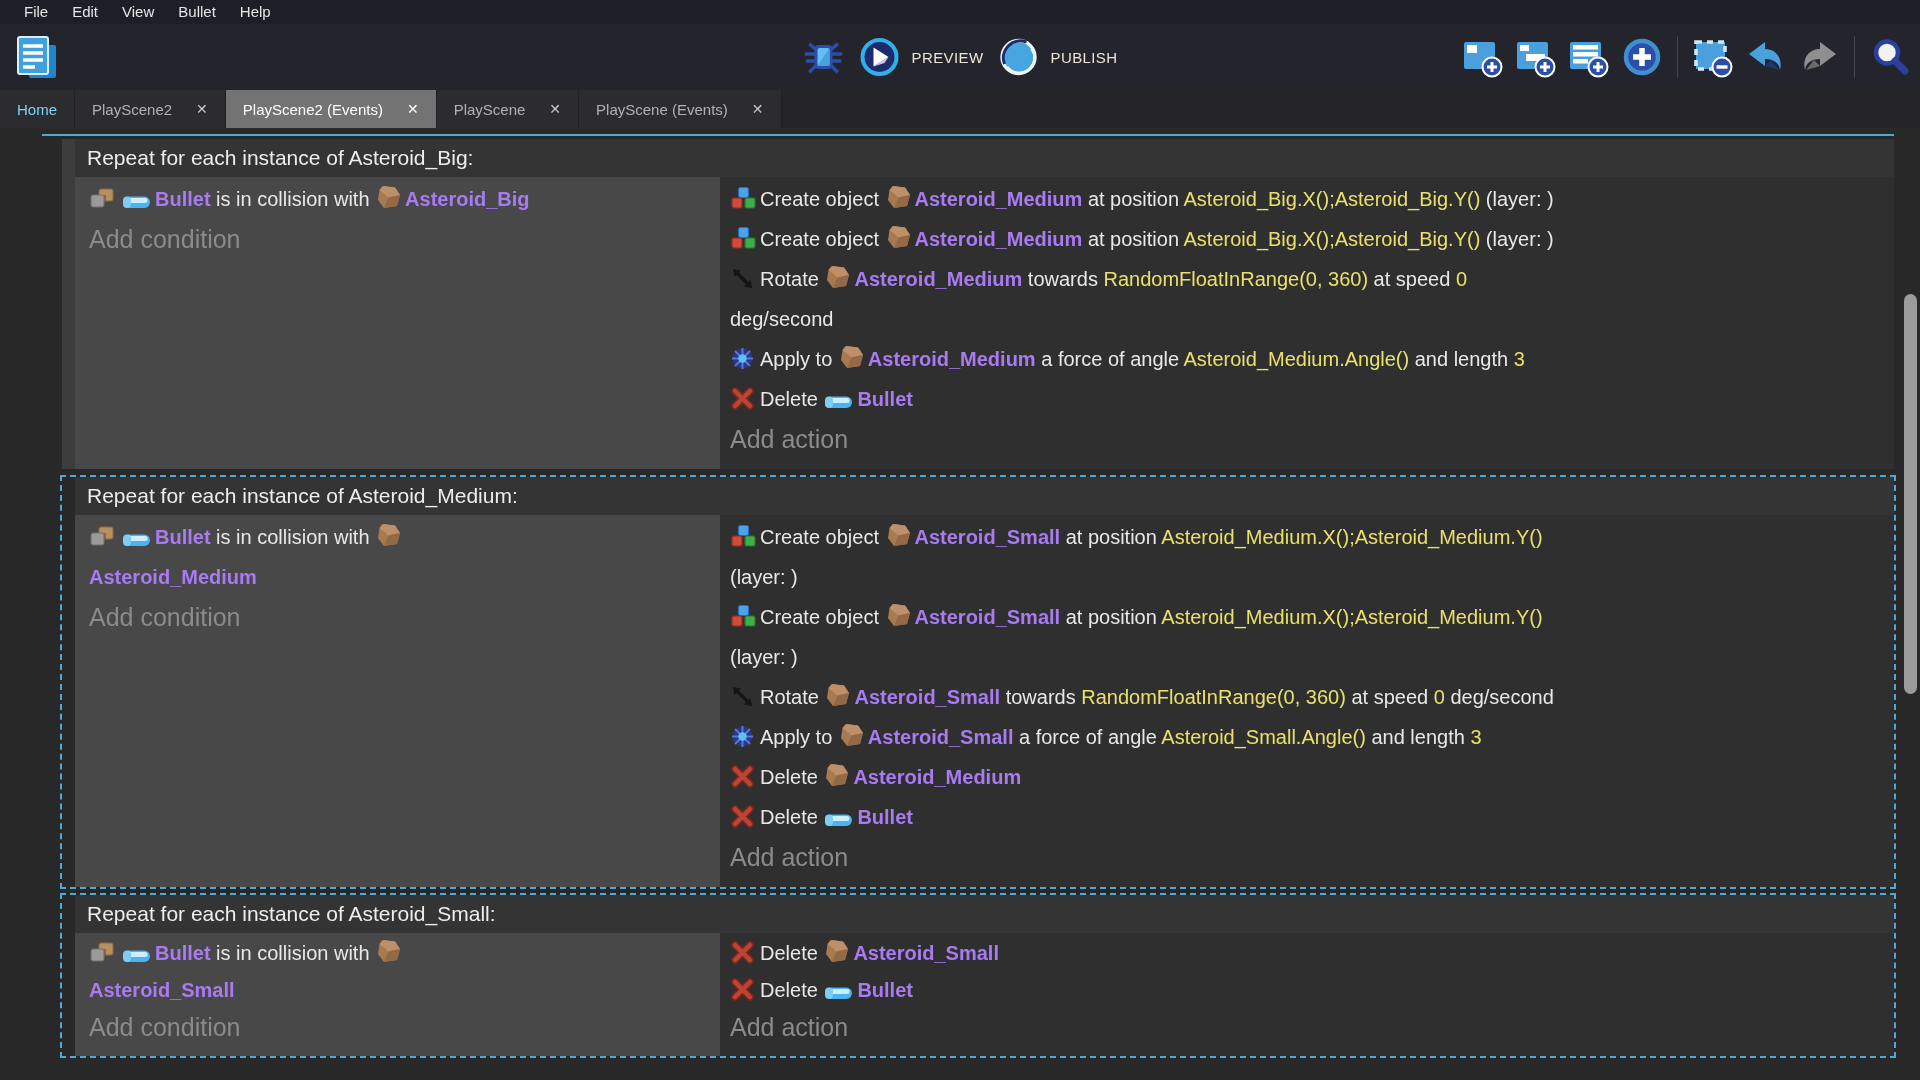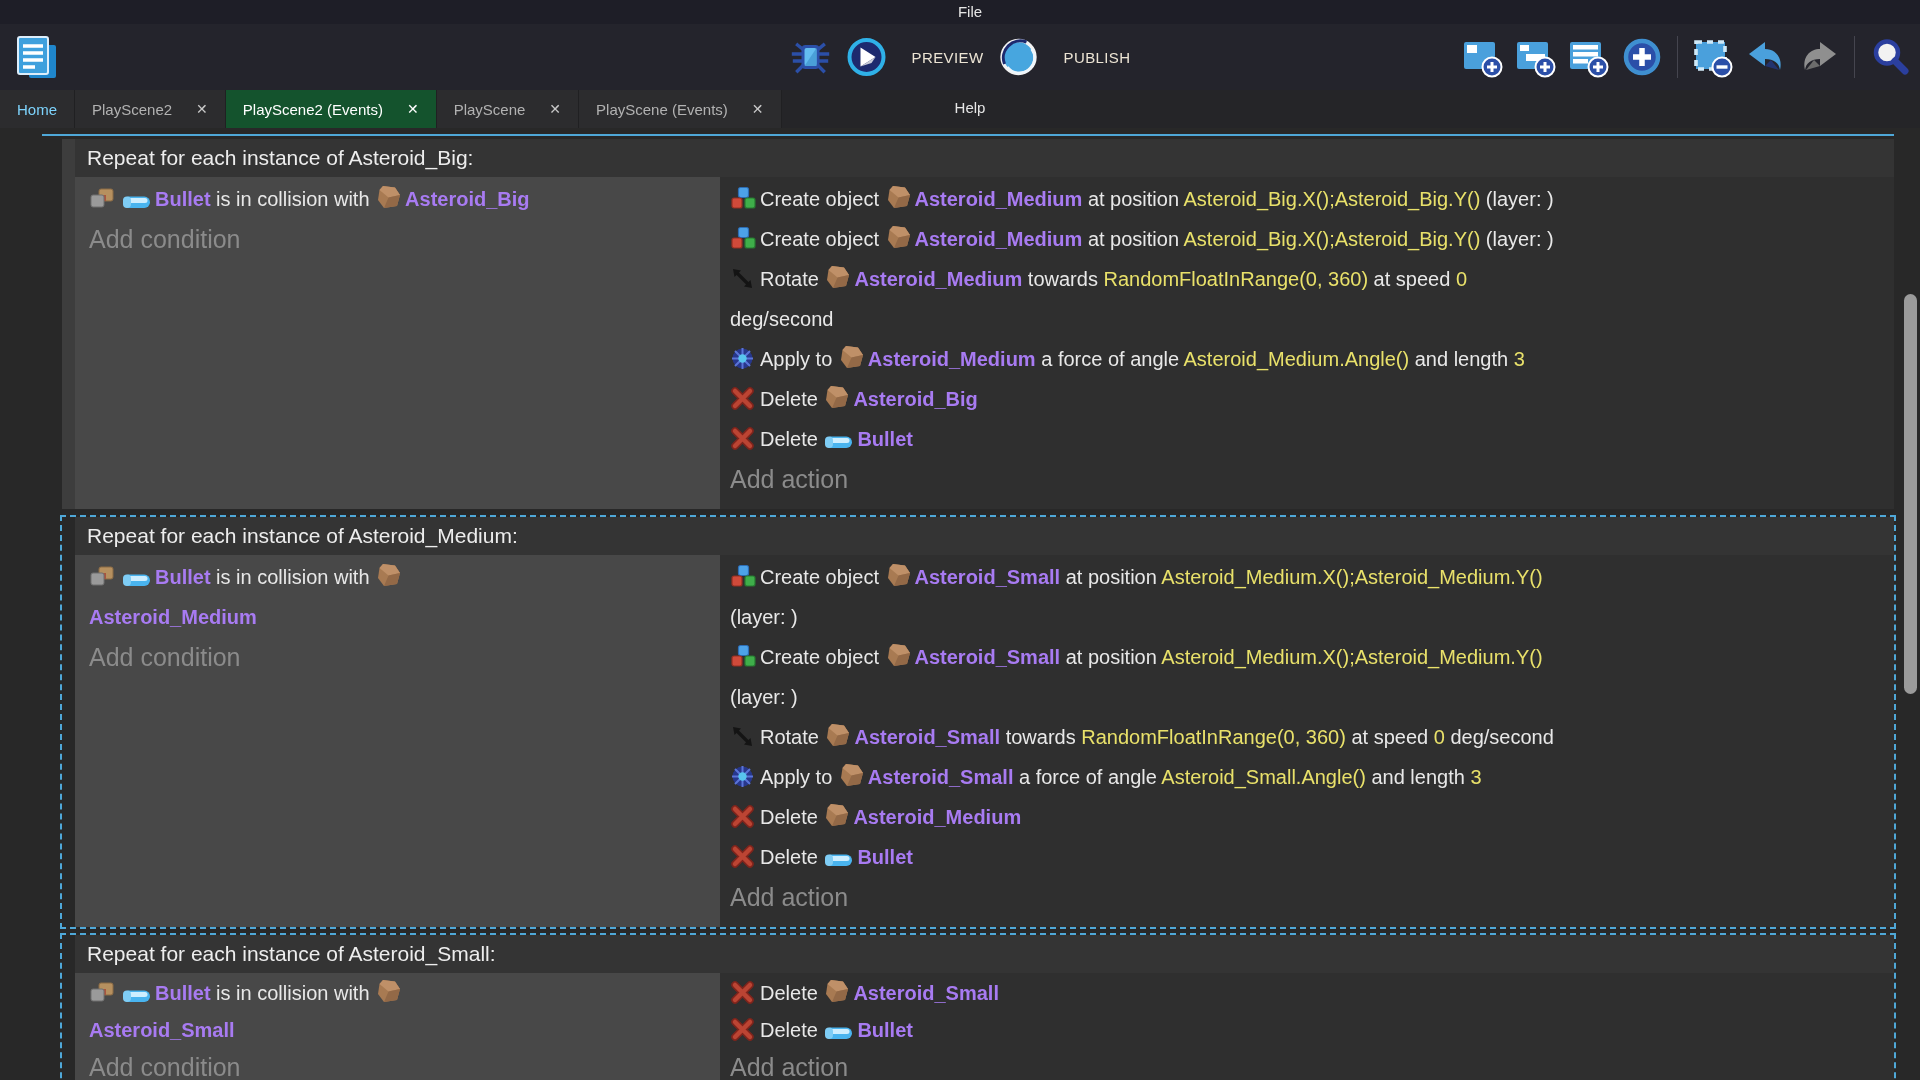--- a/index.html
+++ b/index.html
@@ -3,38 +3,38 @@
 <meta charset="utf-8">
 <style>
   html,body{margin:0;padding:0;}
   body{
     width:1920px;height:1080px;overflow:hidden;
     background:#282828;
     font-family:"Liberation Sans", sans-serif;
     -webkit-font-smoothing:antialiased;
   }
   
-  .menubar{height:24px;background:#1e1e27;display:flex;align-items:center;padding-left:20px;flex-direction:column;}
+  .menubar{height:24px;background:#1e1e27;display:flex;align-items:center;padding-left:12px;}
   .menu-item{color:#e6e6e6;font-size:15px;padding:0 12px;line-height:24px;cursor:default;}
   
   .toolbar{height:66px;background:#24242c;position:relative;display:flex;align-items:center;}
   .logo-wrap{position:absolute;left:14px;top:10px;}
   .toolbar-center{position:absolute;left:50%;top:0;height:66px;transform:translateX(-50%);
     display:flex;align-items:center;gap:14px;}
-  .tb-button{display:flex;align-items:center;gap:24px;color:#ece4d4;font-size:15px;
+  .tb-button{display:flex;align-items:center;gap:11px;color:#ece4d4;font-size:15px;
     letter-spacing:.4px;cursor:default;}
   .toolbar-right{position:absolute;right:8px;top:0;height:66px;display:flex;align-items:center;gap:9px;}
   .tb-sep{width:1px;height:42px;background:#45454f;margin:0 4px;}
   .tb-icon{display:inline-block;line-height:0;}
   
   .tabbar{height:38px;background:#252528;display:flex;align-items:stretch;}
   .tab{display:flex;align-items:center;padding:0 17px;font-size:15px;color:#b2b2b2;
     background:#2c2c2e;border-right:1px solid #202022;cursor:default;white-space:nowrap;}
   .tab.home{color:#7dd3fc;}
-  .tab.active{background:#14532d;color:#ffffff;}
+  .tab.active{background:#737373;color:#ffffff;}
   .tab .close{margin-left:24px;font-size:14px;color:#c9c9c9;line-height:1;}
   .tab.active .close{color:#ffffff;}
   
   .events{position:relative;height:952px;padding:9px 24px 0 60px;box-sizing:border-box;}
   .top-line{position:absolute;top:6px;left:42px;right:26px;height:2px;background:#4fa8d8;}
   .event-block{display:flex;margin-bottom:4px;border:2px dashed transparent;}
   .event-block.selected{border-color:#4fa8d8;align-items:center;}
   .gutter{width:13px;flex:none;background:#3d3d3d;}
   .block-main{flex:1;display:flex;flex-direction:column;min-width:0;}
   .event-header{background:#343434;color:#ededed;font-size:21px;line-height:38px;
@@ -236,28 +236,20 @@
                     </g>
                     <circle cx="12.5" cy="12.5" r="4.2" fill="#58c4ee"></circle>
                   </svg></span><span class="seg-text">Apply to </span><span class="icon obj-icon"><svg width="27" height="27" viewBox="0 0 27 27">
                     <path d="M8 2 L20 3.5 L25 11 L22 22 L9 24 L3 16 L4.5 6 Z" fill="#a87a52"></path>
                     <path d="M8 2 L20 3.5 L25 11 L13.5 13.5 L4.5 6 Z" fill="#bf9068"></path>
                     <path d="M13.5 13.5 L25 11 L22 22 L9 24 Z" fill="#936947"></path>
                   </svg></span><span class="seg-obj">Asteroid_Medium</span><span class="seg-text"> a force of angle </span><span class="seg-expr">Asteroid_Medium.Angle()</span><span class="seg-text"> and length </span><span class="seg-expr">3</span></div>
               <div class="event-row"><span class="icon"><svg width="25" height="25" viewBox="0 0 25 25">
                     <path d="M5 5 L20 20 M20 5 L5 20" stroke="#7e241c" stroke-width="7.5" stroke-linecap="round"></path>
                     <path d="M5 5 L20 20 M20 5 L5 20" stroke="#bb4433" stroke-width="4.5" stroke-linecap="round"></path>
-                  </svg></span><span class="seg-text">Delete </span><span class="icon obj-icon"><svg width="27" height="27" viewBox="0 0 27 27">
-                    <path d="M8 2 L20 3.5 L25 11 L22 22 L9 24 L3 16 L4.5 6 Z" fill="#a87a52"></path>
-                    <path d="M8 2 L20 3.5 L25 11 L13.5 13.5 L4.5 6 Z" fill="#bf9068"></path>
-                    <path d="M13.5 13.5 L25 11 L22 22 L9 24 Z" fill="#936947"></path>
-                  </svg></span><span class="seg-obj">Asteroid_Big</span></div>
-              <div class="event-row"><span class="icon"><svg width="25" height="25" viewBox="0 0 25 25">
-                    <path d="M5 5 L20 20 M20 5 L5 20" stroke="#7e241c" stroke-width="7.5" stroke-linecap="round"></path>
-                    <path d="M5 5 L20 20 M20 5 L5 20" stroke="#bb4433" stroke-width="4.5" stroke-linecap="round"></path>
                   </svg></span><span class="seg-text">Delete </span><span class="icon obj-icon"><svg width="31" height="19" viewBox="0 0 31 19">
                     <rect x="2" y="4.5" width="27" height="11.5" rx="5.7" fill="#49b4ef"></rect>
                     <rect x="4.5" y="6" width="22" height="5" rx="2.5" fill="#cdeeff"></rect>
                     <rect x="2" y="4.5" width="8" height="11.5" rx="4" fill="#7fcdf5"></rect>
                   </svg></span><span class="seg-obj">Bullet</span></div>
               <div class="add-link">Add action</div>
             </div>
           </div>
         </div>
       </section>

